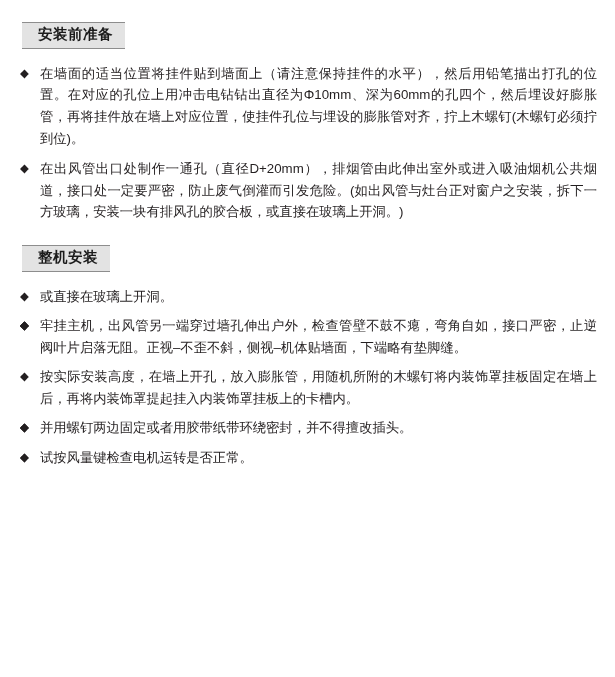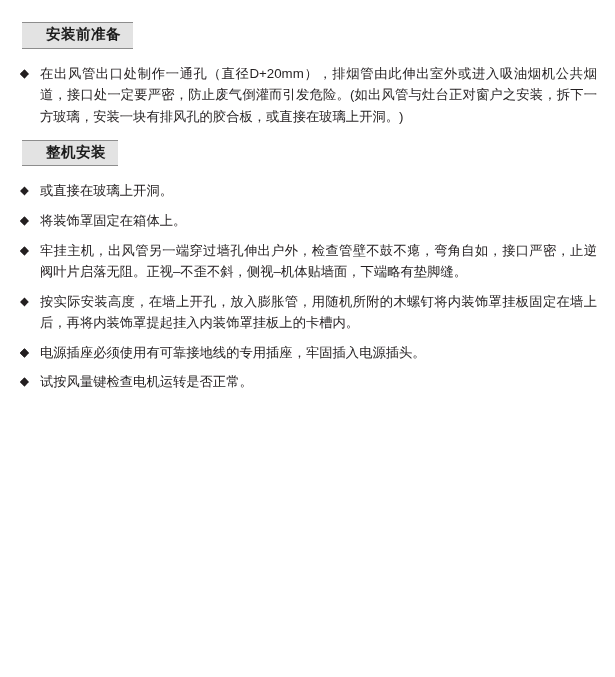--- a/index.html
+++ b/index.html
@@ -19,32 +19,32 @@
     width: 615px;
     height: 677px;
     box-sizing: border-box;
     padding: 22px 18px 0 18px;
   }
   .section-heading {
     display: inline-block;
     background: #e3e3e3;
     border-top: 1px solid #8d8d8d;
     border-bottom: 1px solid #8d8d8d;
-    padding: 4px 12px 5px 24px;
+    padding: 4px 12px 5px 16px;
     font-size: 14.5px;
     font-weight: bold;
     line-height: 1.1;
     color: #1b1b1b;
     letter-spacing: 0.5px;
   }
   .heading-wrap {
     margin: 0 0 14px 4px;
   }
   .heading-wrap.second {
-    margin-top: 12px;
+    margin-top: 22px;
   }
   .list {
     margin: 0;
     padding: 0;
     list-style: none;
   }
   .item {
     position: relative;
     padding-left: 22px;
     margin-bottom: 9px;
@@ -74,20 +74,21 @@
 
 <div class="page">
 
   <div class="heading-wrap">
     <span class="section-heading">安装前准备</span>
   </div>
 
   <ul class="list group-one">
     <li class="item">
       <span class="bullet">◆</span>
+      <span>在墙面的适当位置将挂件贴到墙面上（请注意保持挂件的水平），然后用铅笔描出打孔的位置。在对应的孔位上用冲击电钻钻出直径为Φ10mm、深为60mm的孔四个，然后埋设好膨胀管，再将挂件放在墙上对应位置，使挂件孔位与埋设的膨胀管对齐，拧上木螺钉(木螺钉必须拧到位)。</span>
     </li>
     <li class="item">
       <span class="bullet">◆</span>
       <span>在出风管出口处制作一通孔（直径D+20mm），排烟管由此伸出室外或进入吸油烟机公共烟道，接口处一定要严密，防止废气倒灌而引发危险。(如出风管与灶台正对窗户之安装，拆下一方玻璃，安装一块有排风孔的胶合板，或直接在玻璃上开洞。)</span>
     </li>
   </ul>
 
   <div class="heading-wrap second">
     <span class="section-heading">整机安装</span>
   </div>
@@ -95,42 +96,41 @@
   <ul class="list group-two">
     <li class="item tight">
       <span class="bullet">◆</span>
       <span>或直接在玻璃上开洞。</span>
     </li>
     <li class="item tight">
       <span class="bullet">◆</span>
     </li>
     <li class="item tight">
       <span class="bullet">◆</span>
-      <span>将装饰罩固定在箱体上。</span>
     </li>
     <li class="item tight">
       <span class="bullet">◆</span>
     </li>
     <li class="item">
       <span class="bullet">◆</span>
       <span>牢挂主机，出风管另一端穿过墙孔伸出户外，检查管壁不鼓不瘪，弯角自如，接口严密，止逆阀叶片启落无阻。正视–不歪不斜，侧视–机体贴墙面，下端略有垫脚缝。</span>
     </li>
     <li class="item">
       <span class="bullet">◆</span>
       <span>按实际安装高度，在墙上开孔，放入膨胀管，用随机所附的木螺钉将内装饰罩挂板固定在墙上后，再将内装饰罩提起挂入内装饰罩挂板上的卡槽内。</span>
     </li>
     <li class="item">
       <span class="bullet">◆</span>
     </li>
     <li class="item tight">
       <span class="bullet">◆</span>
     </li>
     <li class="item tight">
       <span class="bullet">◆</span>
-      <span>电源插座必须使用有可靠接地线的专用插座，牢固插入电源插头。</span>
+      <span>并用螺钉两边固定或者用胶带纸带环绕密封，并不得擅改插头。</span>
     </li>
     <li class="item tight">
       <span class="bullet">◆</span>
     </li>
     <li class="item tight">
       <span class="bullet">◆</span>
       <span>试按风量键检查电机运转是否正常。</span>
     </li>
   </ul>
 

